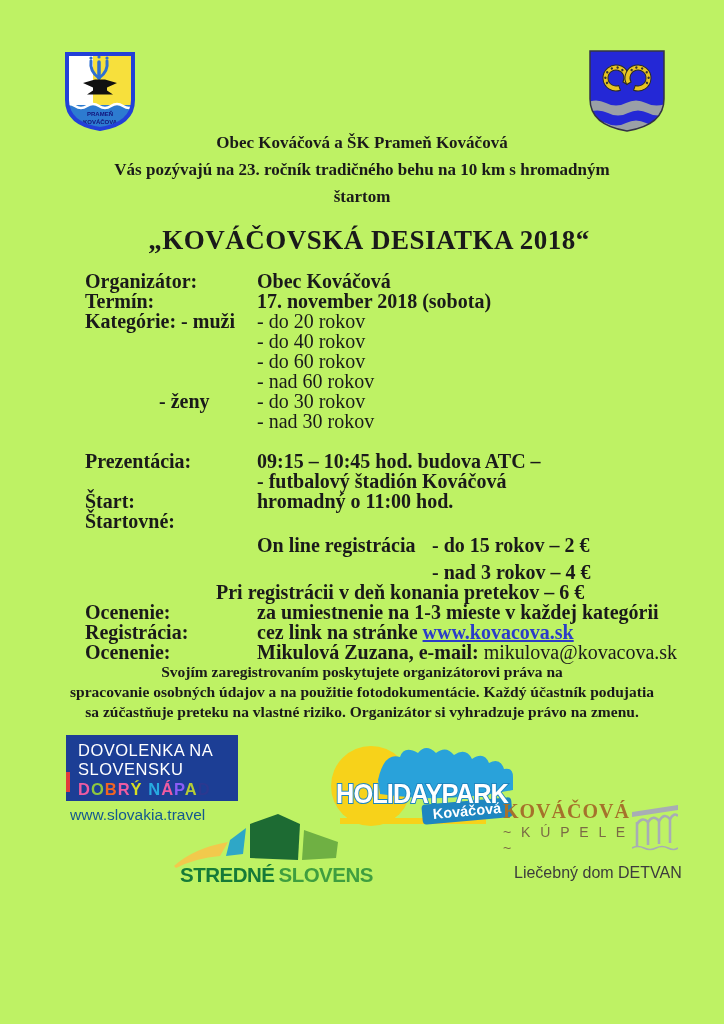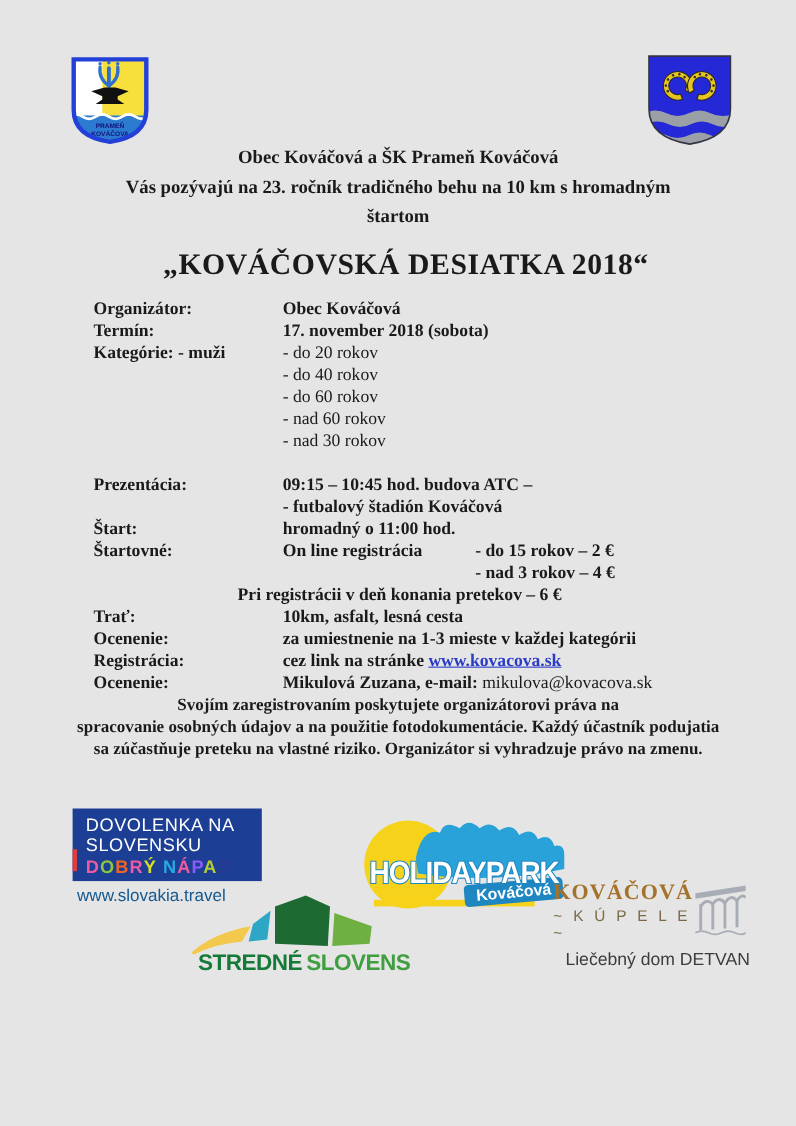--- a/index.html
+++ b/index.html
@@ -1,32 +1,32 @@
 <!DOCTYPE html>
 <html><head>
 <meta charset="utf-8">
 <style>
   html,body{margin:0;padding:0;background:#ffffff;}
-  .page{position:relative;width:724px;height:1024px;background:#e5e5e5;overflow:hidden;
+  .page{position:relative;width:724px;height:1024px;background:#bef264;overflow:hidden;
         font-family:"Liberation Serif","DejaVu Serif",serif;color:#1a1a1a;}
 
   
   .crest-left{position:absolute;left:63px;top:50px;width:74px;height:83px;}
   .crest-right{position:absolute;left:586px;top:47px;width:82px;height:88px;}
 
   
   .header{padding-top:129px;text-align:center;font-weight:bold;font-size:17px;line-height:27px;}
   .title{margin-top:14px;text-align:center;font-weight:bold;font-size:27px;line-height:33px;letter-spacing:0.5px;margin-left:14px;}
 
   
-  .info{margin:14px 0 0 85px;font-size:16px;line-height:20px;}
+  .info{margin:14px 0 0 85px;font-size:20px;line-height:20px;}
   .row{white-space:nowrap;}
   .lbl{display:inline-block;width:172px;font-weight:bold;vertical-align:top;}
   .lbl.ind{padding-left:74px;width:98px;}
-  .valcol{display:inline-block;width:175px;}
+  .valcol{display:inline-block;width:175px;margin-top:24px;}
   .b{font-weight:bold;}
   .indentline{padding-left:131px;font-weight:bold;}
   .spacer{height:20px;}
   .doclink{color:#2b3cc8;font-weight:bold;text-decoration:underline;}
 
   
   .fineprint{text-align:center;font-weight:bold;font-size:15.5px;line-height:20px;}
 
   
   .sans{font-family:"Liberation Sans","DejaVu Sans",sans-serif;}
@@ -132,42 +132,42 @@
     <div class="row">
       <span class="lbl"></span><span>- do 40 rokov</span>
     </div>
     <div class="row">
       <span class="lbl"></span><span>- do 60 rokov</span>
     </div>
     <div class="row">
       <span class="lbl"></span><span>- nad 60 rokov</span>
     </div>
     <div class="row">
+      <span class="lbl ind">- ženy</span><span>- do 30 rokov</span>
+    </div>
+    <div class="row">
       <span class="lbl"></span><span>- nad 30 rokov</span>
     </div>
     <div class="spacer"></div>
     <div class="row">
       <span class="lbl">Prezentácia:</span><span class="b">09:15 – 10:45 hod. budova ATC –</span>
     </div>
     <div class="row">
       <span class="lbl"></span><span class="b">- futbalový štadión Kováčová</span>
     </div>
     <div class="row">
       <span class="lbl">Štart:</span><span class="b">hromadný o 11:00 hod.</span>
     </div>
     <div class="row">
       <span class="lbl">Štartovné:</span><span class="valcol b">On line registrácia</span><span class="b">- do 15 rokov – 2 €</span>
     </div>
     <div class="row">
       <span class="lbl"></span><span class="valcol"></span><span class="b">- nad 3 rokov – 4 €</span>
     </div>
     <div class="row indentline">Pri registrácii v deň konania pretekov – 6 €</div>
-    <div class="row">
-      <span class="lbl">Trať:</span><span class="b">10km, asfalt, lesná cesta</span>
-    </div>
     <div class="row">
       <span class="lbl">Ocenenie:</span><span class="b">za umiestnenie na 1-3 mieste v každej kategórii</span>
     </div>
     <div class="row">
       <span class="lbl">Registrácia:</span><span class="b">cez link na stránke </span><a href="#" class="doclink">www.kovacova.sk</a>
     </div>
     <div class="row">
       <span class="lbl">Ocenenie:</span><span class="b">Mikulová Zuzana, e-mail: </span><span>mikulova@kovacova.sk</span>
     </div>
   </div>

